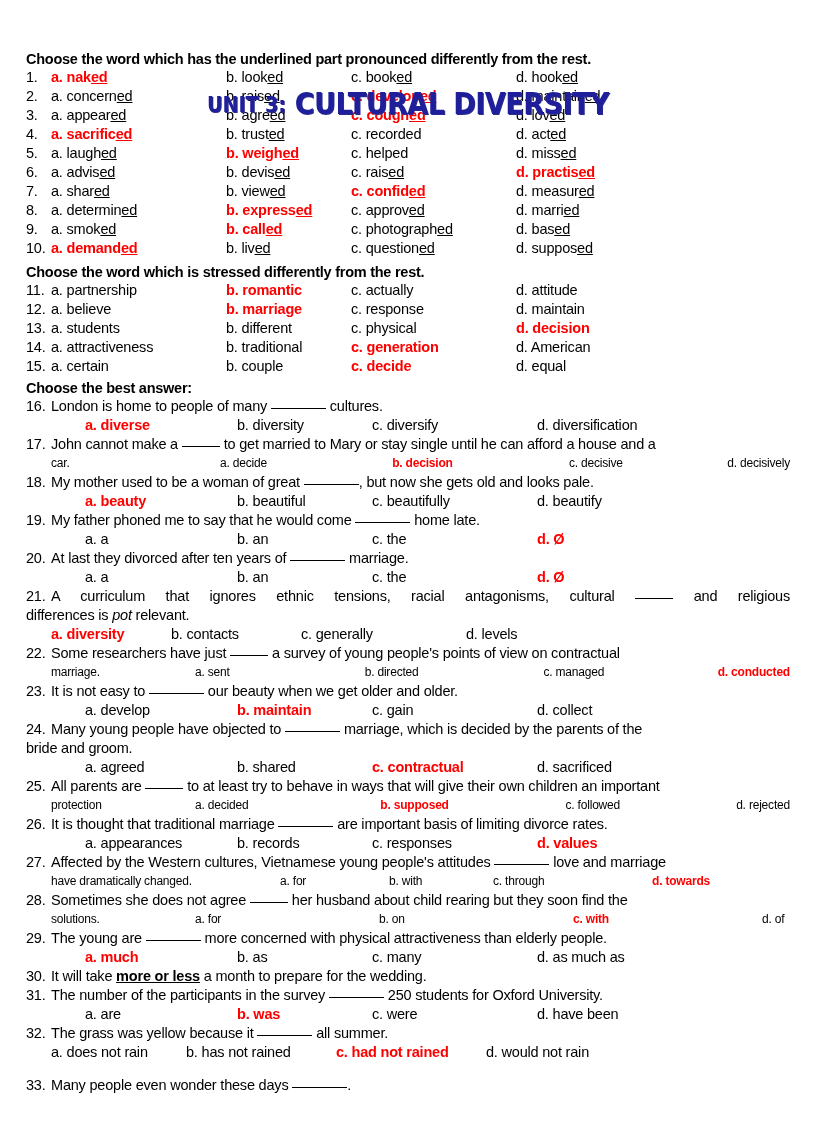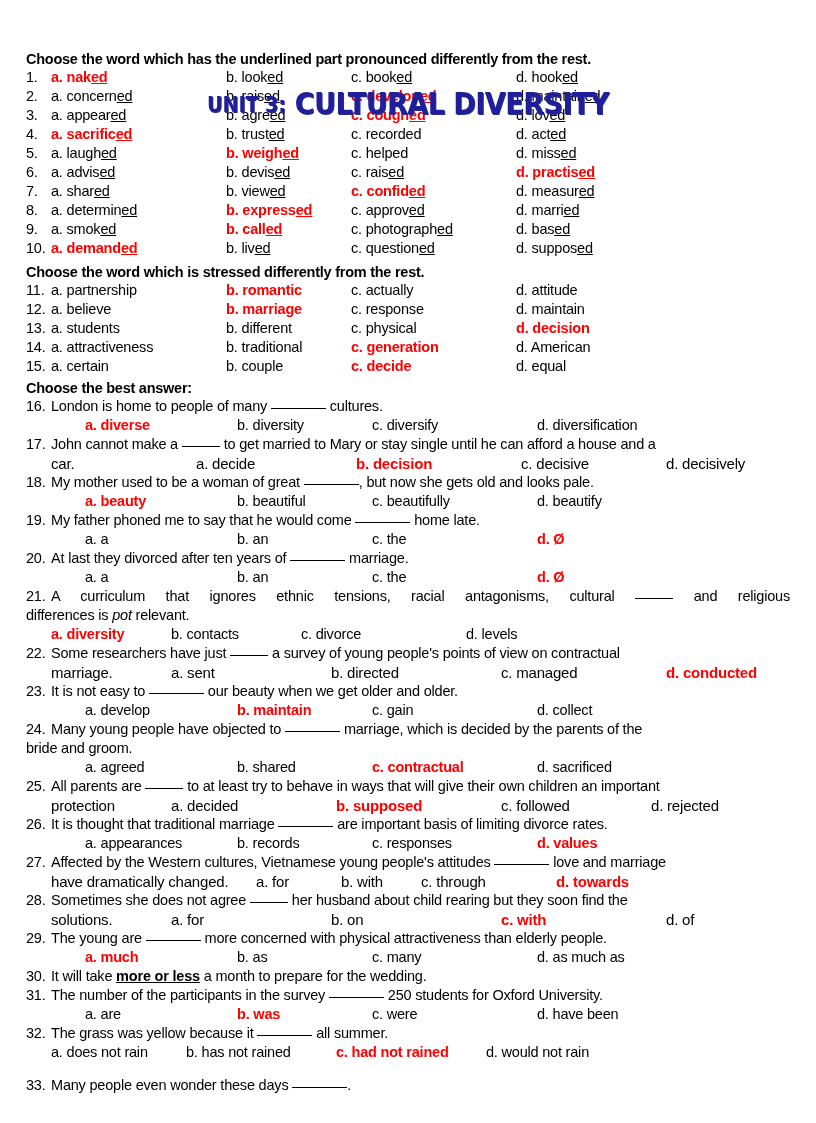--- a/index.html
+++ b/index.html
@@ -106,22 +106,22 @@
     white-space: nowrap;
     margin-left: 25px;
   }
   .ans-a { width: 152px; flex: 0 0 152px; margin-left: 34px; }
   .ans-b { width: 135px; flex: 0 0 135px; }
   .ans-c { width: 165px; flex: 0 0 165px; }
   .ans-d { flex: 1 1 auto; }
 
   
   .inline-ans { display: flex; align-items: flex-end; white-space: nowrap;
-                font-size: 15px; line-height: 19px; letter-spacing: -0.2px;
-                margin-left: 25px; }
+                font-size: 12px; line-height: 19px; letter-spacing: -0.2px;
+                margin-left: 25px; gap: 24px; }
   .ia-lead { flex: 0 0 auto; }
 
   .bold-ul { font-weight: bold; text-decoration: underline; }
   .ital { font-style: italic; }
   .spacer-14 { height: 14px; }
 </style>
 </head>
 <body>
 
 <div class="page">
@@ -306,21 +306,21 @@
         <div class="sq-line">
           <span class="sq-num">21.</span>
           <span class="sq-body">
             <span class="justify" style="display:block">A curriculum that ignores ethnic tensions, racial antagonisms, cultural <span class="blank b-sm"></span> and religious</span>
           </span>
         </div>
         <div class="sq-cont">differences is <span class="ital">pot</span> relevant.</div>
         <div class="ansrow">
           <span class="correct" style="display:inline-block;width:120px">a. diversity</span>
           <span style="display:inline-block;width:130px">b. contacts</span>
-          <span style="display:inline-block;width:165px">c. divorce</span>
+          <span style="display:inline-block;width:165px">c. generally</span>
           <span style="display:inline-block">d. levels</span>
         </div>
         <div class="sq-line">
           <span class="sq-num">22.</span>
           <span class="sq-body">Some researchers have just <span class="blank b-sm"></span> a survey of young people's points of view on contractual</span>
         </div>
         <div class="inline-ans">
           <span class="ia-lead" style="width:120px">marriage.</span>
           <span style="display:inline-block;width:160px">a. sent</span>
           <span style="display:inline-block;width:170px">b. directed</span>

